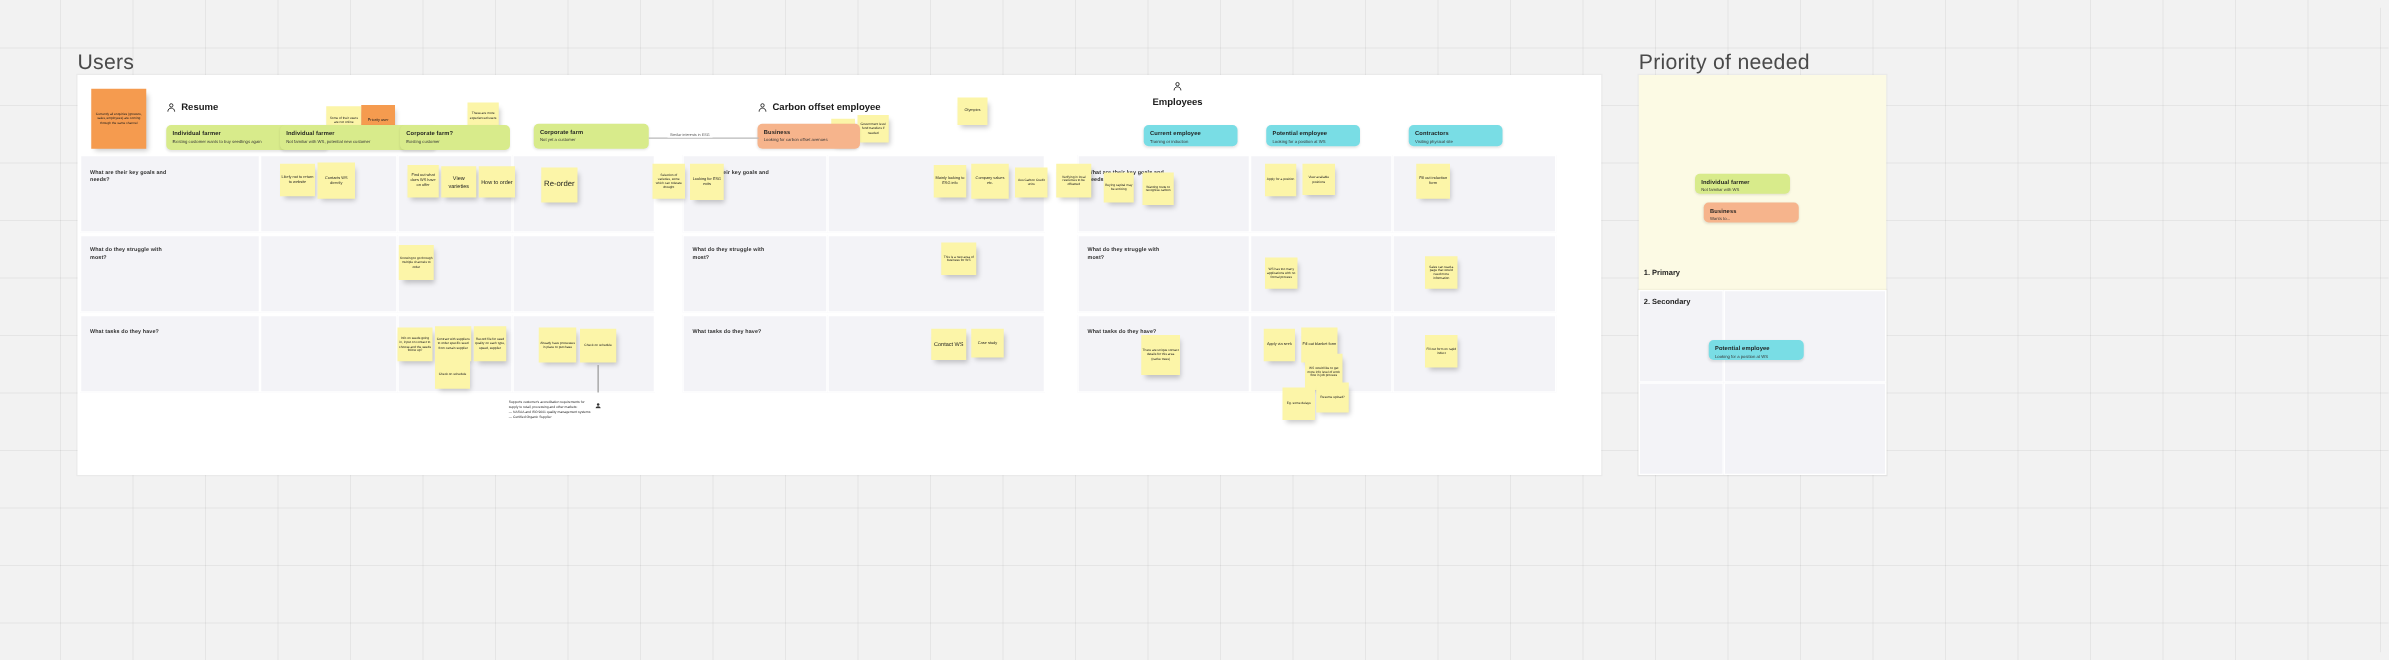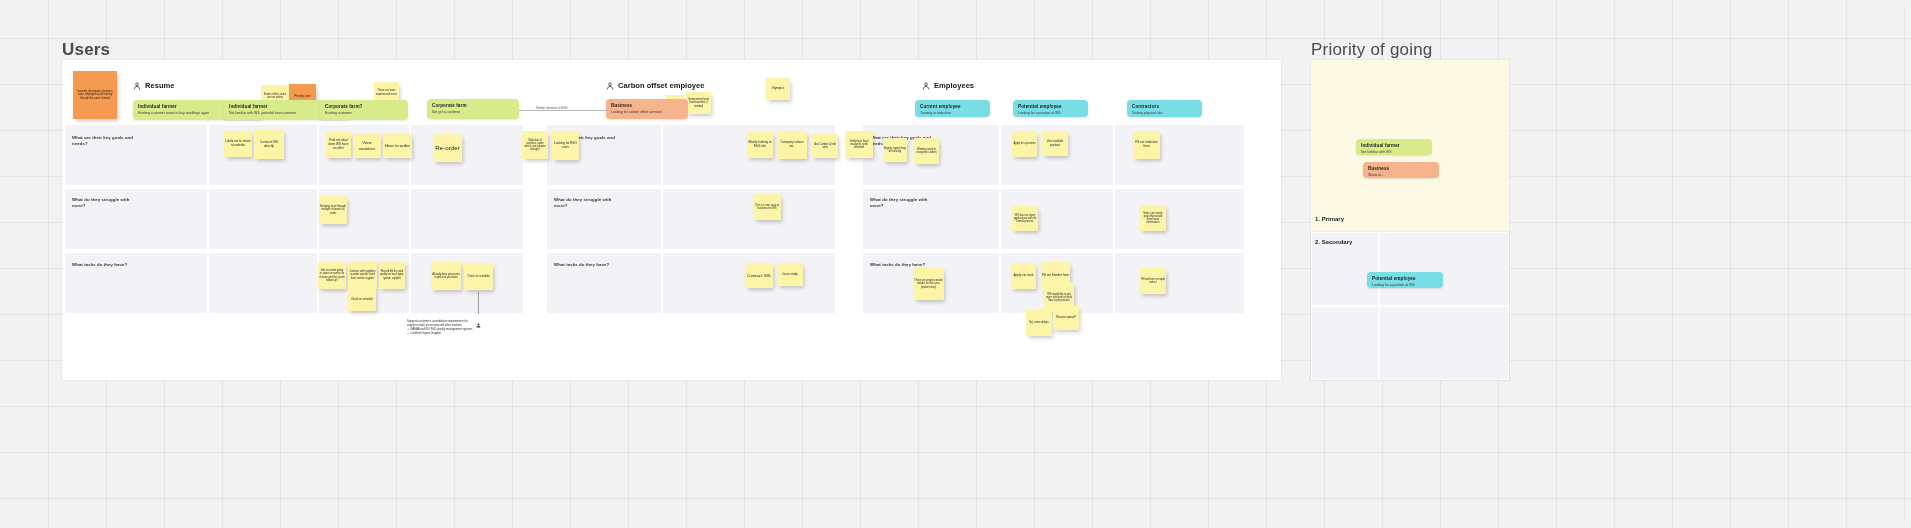--- a/index.html
+++ b/index.html
@@ -135,22 +135,22 @@
     font-size: 6px;
     font-weight: 700;
     color: #1d1d1d;
   }
 </style>
 </head>
 <body>
 
 <div id="canvas">
 
-  <div class="frame-title" style="left:62px; top:40px;font-weight:bold;">Users</div>
-  <div class="frame-title" style="left:1311px; top:40px;">Priority of going</div>
+  <div class="frame-title" style="left:62px; top:40px;">Users</div>
+  <div class="frame-title" style="left:1311px; top:40px;">Priority of needed</div>
 
   <div class="frame" style="left:62px; top:60px; width:1219px; height:320px;"></div>
 
   <div class="frame pale" style="left:1311px; top:60px; width:198px; height:320px;"></div>
   <div class="frame" style="left:1311px; top:232px; width:198px; height:148px;"></div>
 
   <div class="cell" style="left:64px; top:124px; width:144px; height:62px;"></div>
   <div class="cell" style="left:208px; top:124px; width:110px; height:62px;"></div>
   <div class="cell" style="left:318px; top:124px; width:92px; height:62px;"></div>
   <div class="cell" style="left:410px; top:124px; width:114px; height:62px;"></div>
@@ -206,21 +206,21 @@
   </div>
 
   <div class="sect-head" style="left:606px; top:81px;">
     <svg class="person-icon" viewBox="0 0 16 16">
       <circle cx="8" cy="4.6" r="2.7" fill="none" stroke="#1a1a1a" stroke-width="1.4"></circle>
       <path d="M2.6 14c0-3.1 2.4-5 5.4-5s5.4 1.9 5.4 5" fill="none" stroke="#1a1a1a" stroke-width="1.4" stroke-linecap="round"></path>
     </svg>
     <span>Carbon offset employee</span>
   </div>
 
-  <div class="sect-head" style="left:922px; top:81px;">
+  <div class="sect-head" style="left:922px; top:65px;flex-direction:column;">
     <svg class="person-icon" viewBox="0 0 16 16">
       <circle cx="8" cy="4.6" r="2.7" fill="none" stroke="#1a1a1a" stroke-width="1.4"></circle>
       <path d="M2.6 14c0-3.1 2.4-5 5.4-5s5.4 1.9 5.4 5" fill="none" stroke="#1a1a1a" stroke-width="1.4" stroke-linecap="round"></path>
     </svg>
     <span>Employees</span>
   </div>
 
   <div class="note orange-note n-xs" style="left:73px; top:71px; width:44px; height:48px;">
     <span>Currently all enquiries (growers, sales, employees) are coming through the same channel</span>
   </div>

